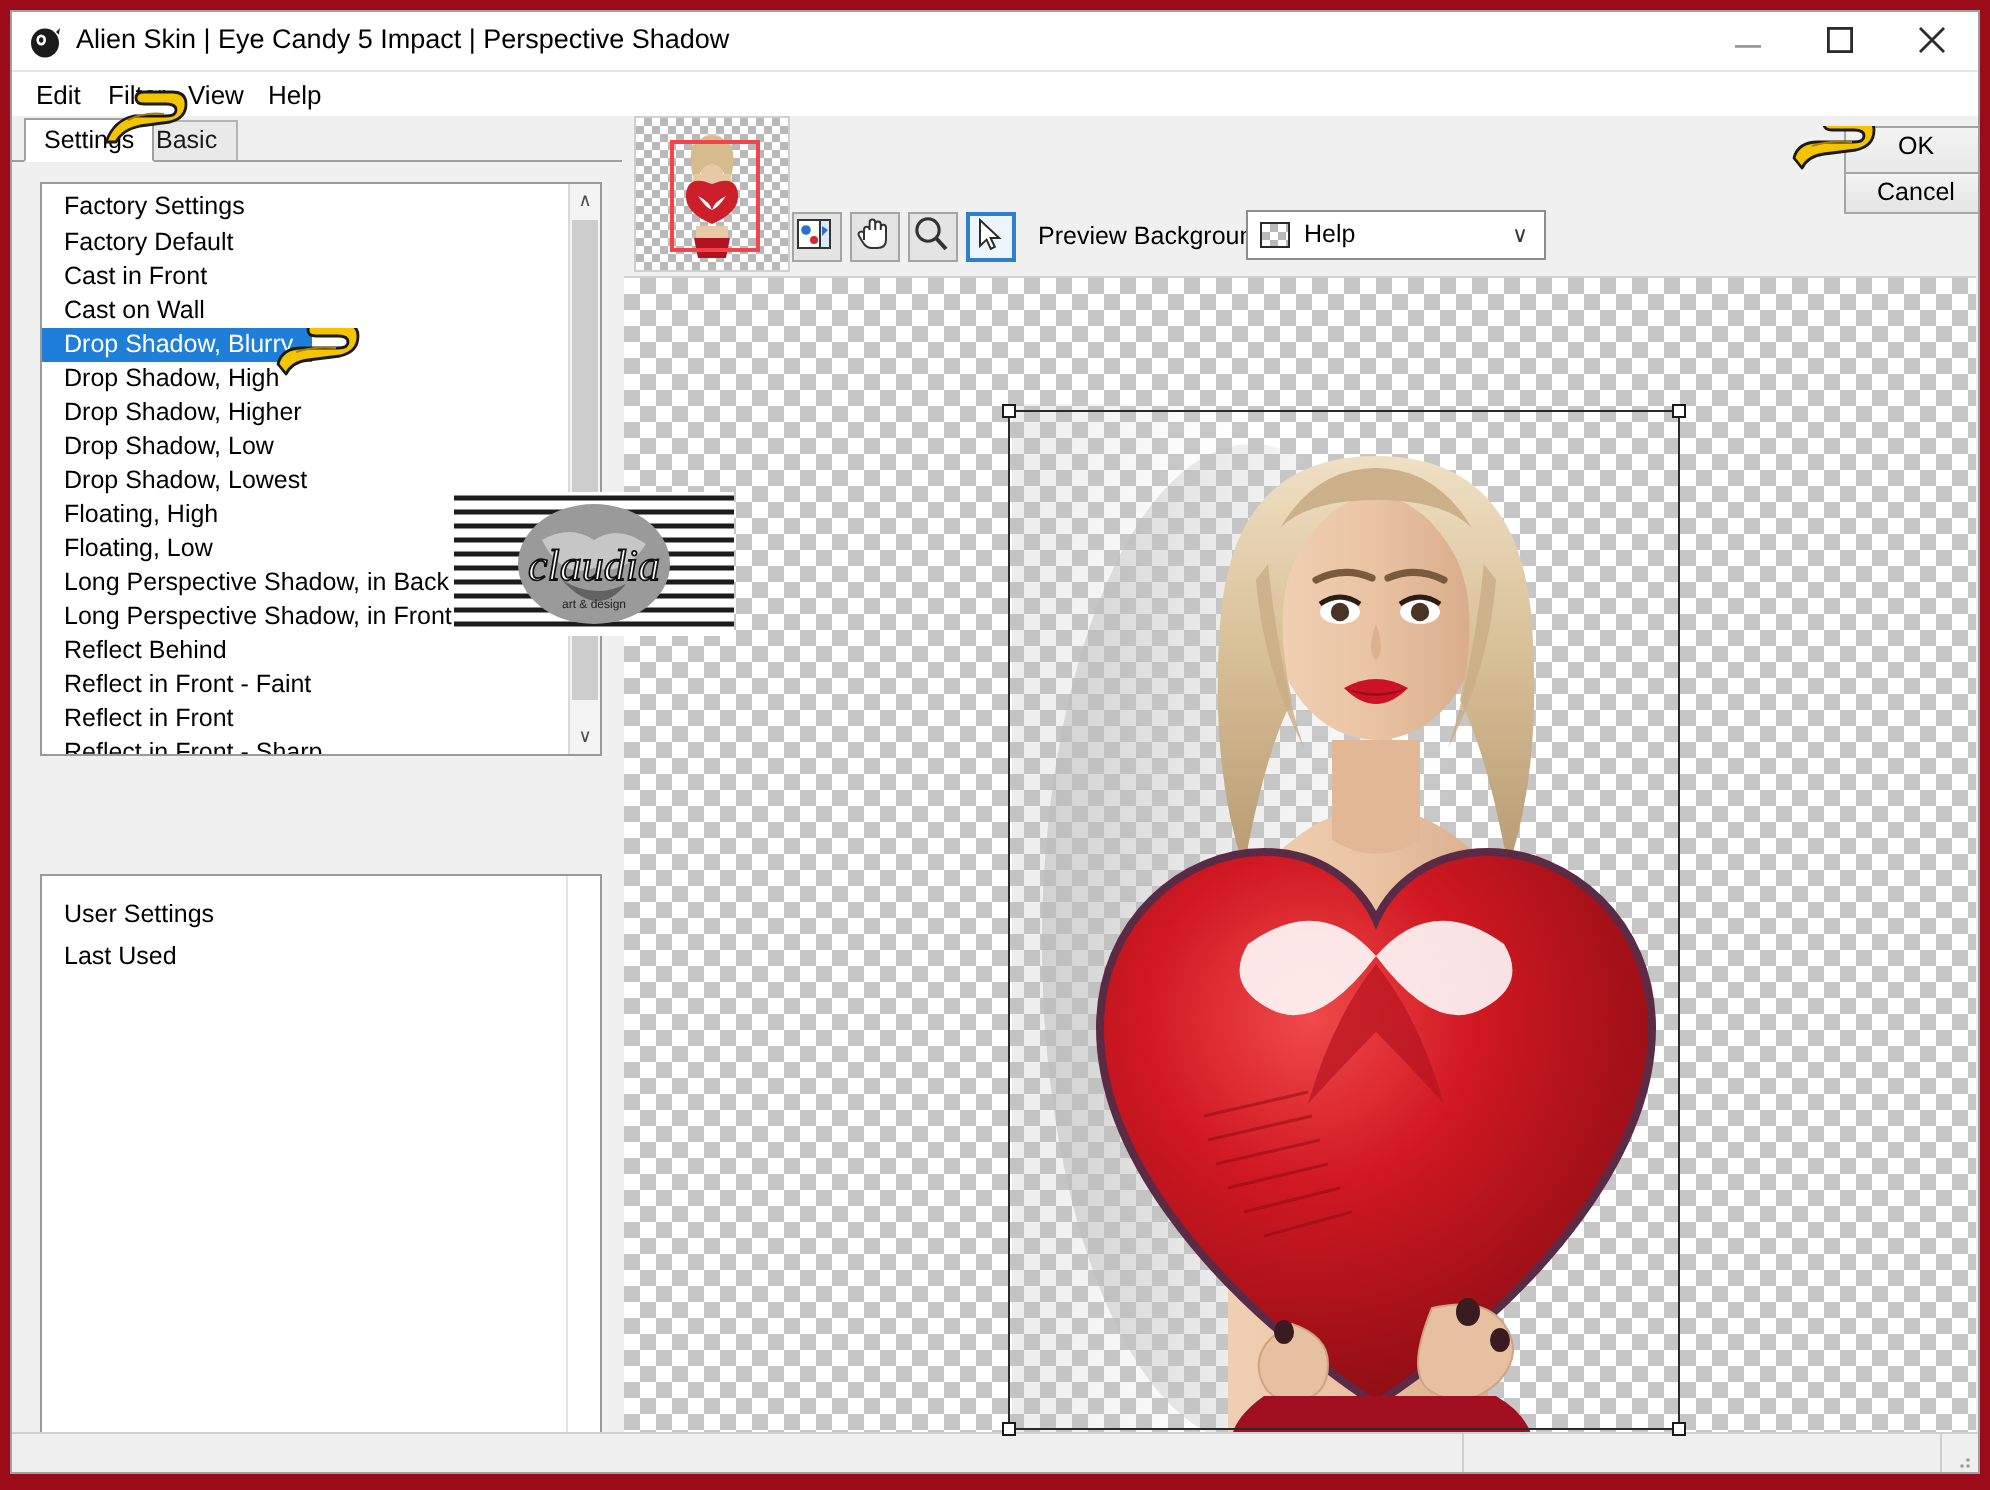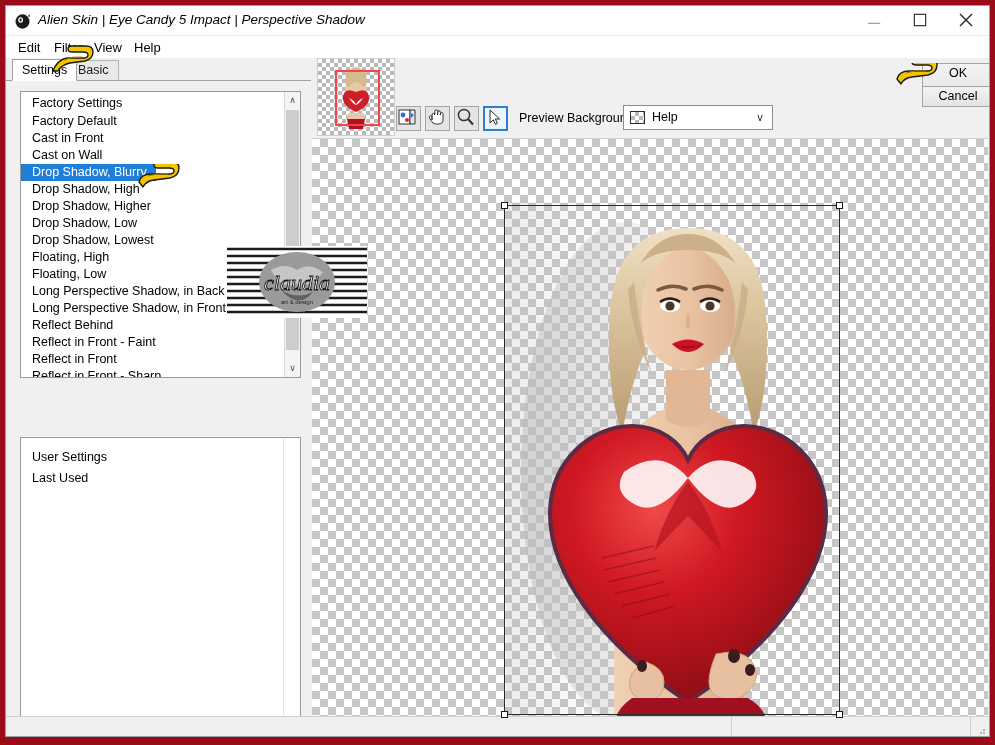--- a/index.html
+++ b/index.html
@@ -49,21 +49,20 @@
     position: absolute;
     left: 8px; top: 7px;
     width: 17px; height: 17px;
   }
   #title-text {
     position: absolute;
     left: 32px; top: 6px;
     font-size: 13.5px;
     color: #000;
     white-space: nowrap;
-    font-style: italic;
   }
   .winbtn {
     position: absolute;
     top: 0;
     width: 45px; height: 29px;
     background: #ffffff;
   }
   .winbtn .glyph {
     position: absolute;
     left: 50%; top: 50%;

